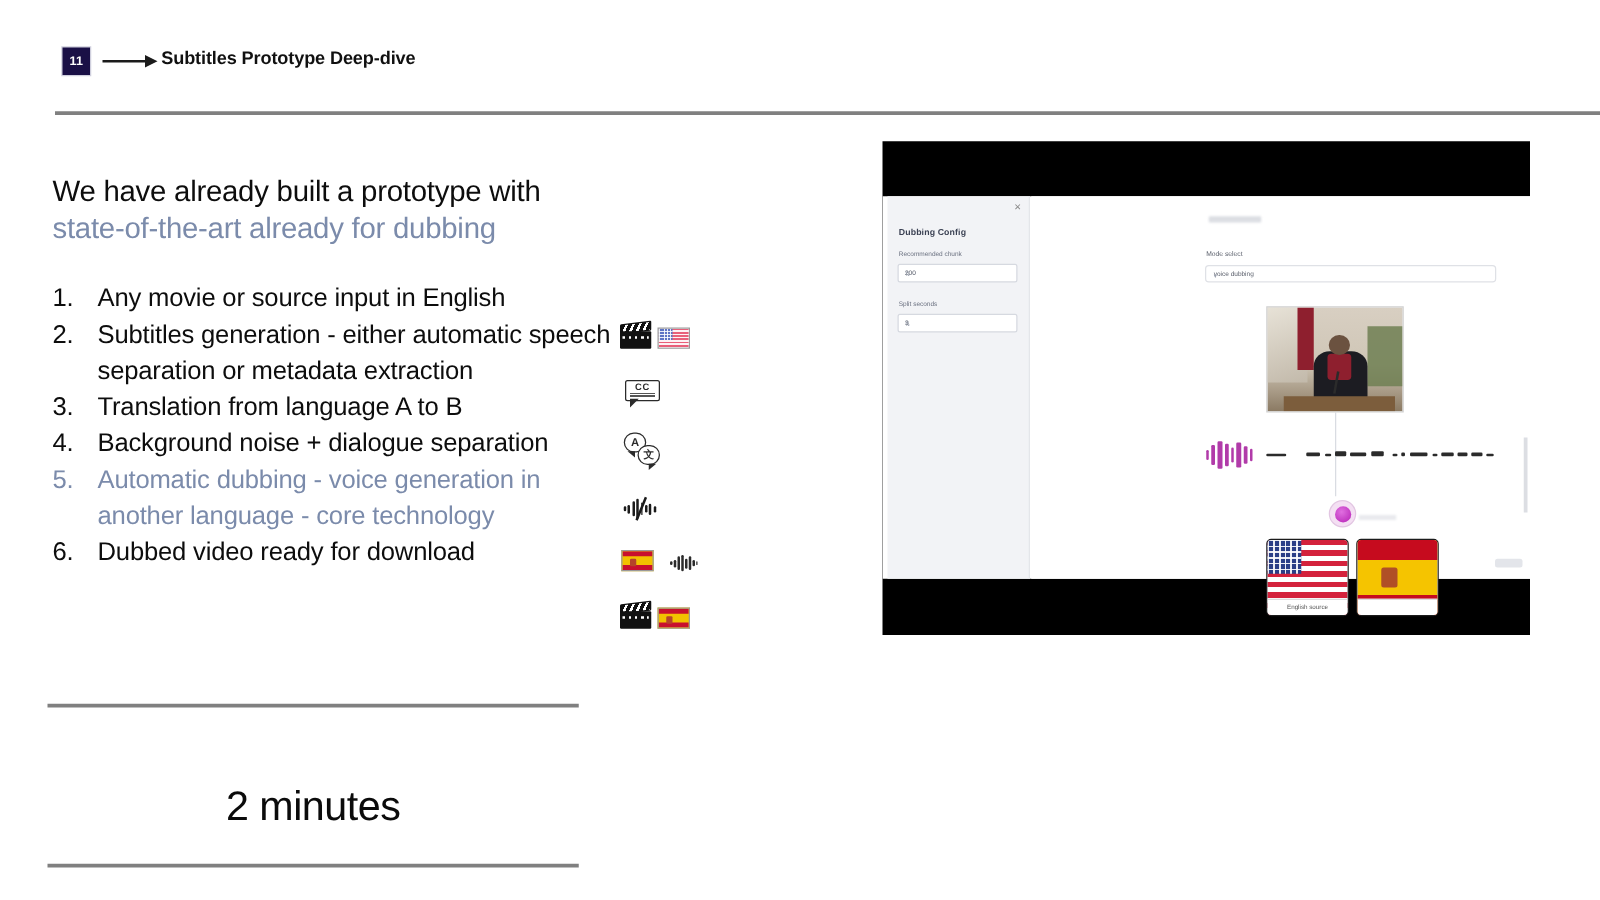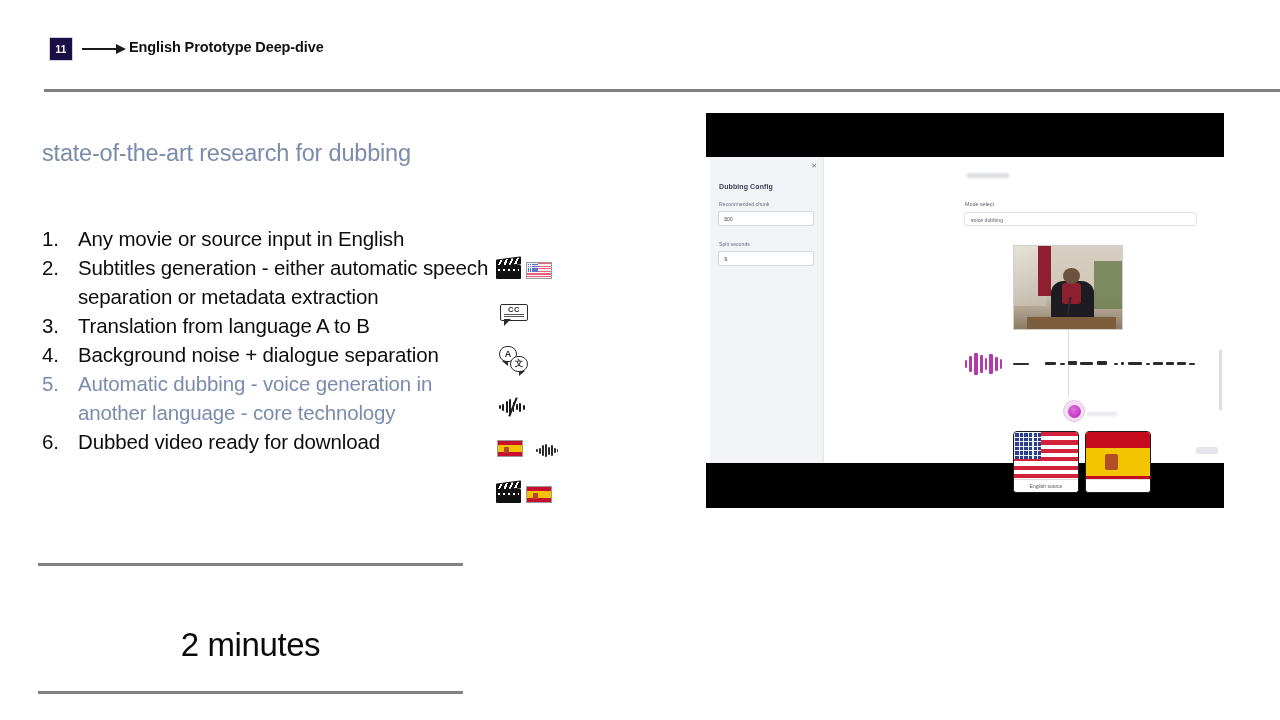--- a/index.html
+++ b/index.html
@@ -263,26 +263,27 @@
 <body>
 
 <div class="slide">
 
   <div class="header">
     <div class="badge">11</div>
     <div class="arrow">
       <div class="shaft"></div>
         <div class="head"></div>
     </div>
-    <div class="header-title">English Prototype Deep-dive</div>
+    <div class="header-title">Subtitles Prototype Deep-dive</div>
     <div class="header-rule"></div>
   </div>
 
   <div class="lead">
-    <div class="accent">state-of-the-art research for dubbing</div>
+    <div>We have already built a prototype with</div>
+    <div class="accent">state-of-the-art already for dubbing</div>
   </div>
 
   <div class="list">
     <div class="li">
       <span class="num">1.</span>
       <span class="txt">Any movie or source input in English</span>
     </div>
     <div class="li">
       <span class="num">2.</span>
       <span class="txt">Subtitles generation - either automatic speech separation or metadata extraction</span>

